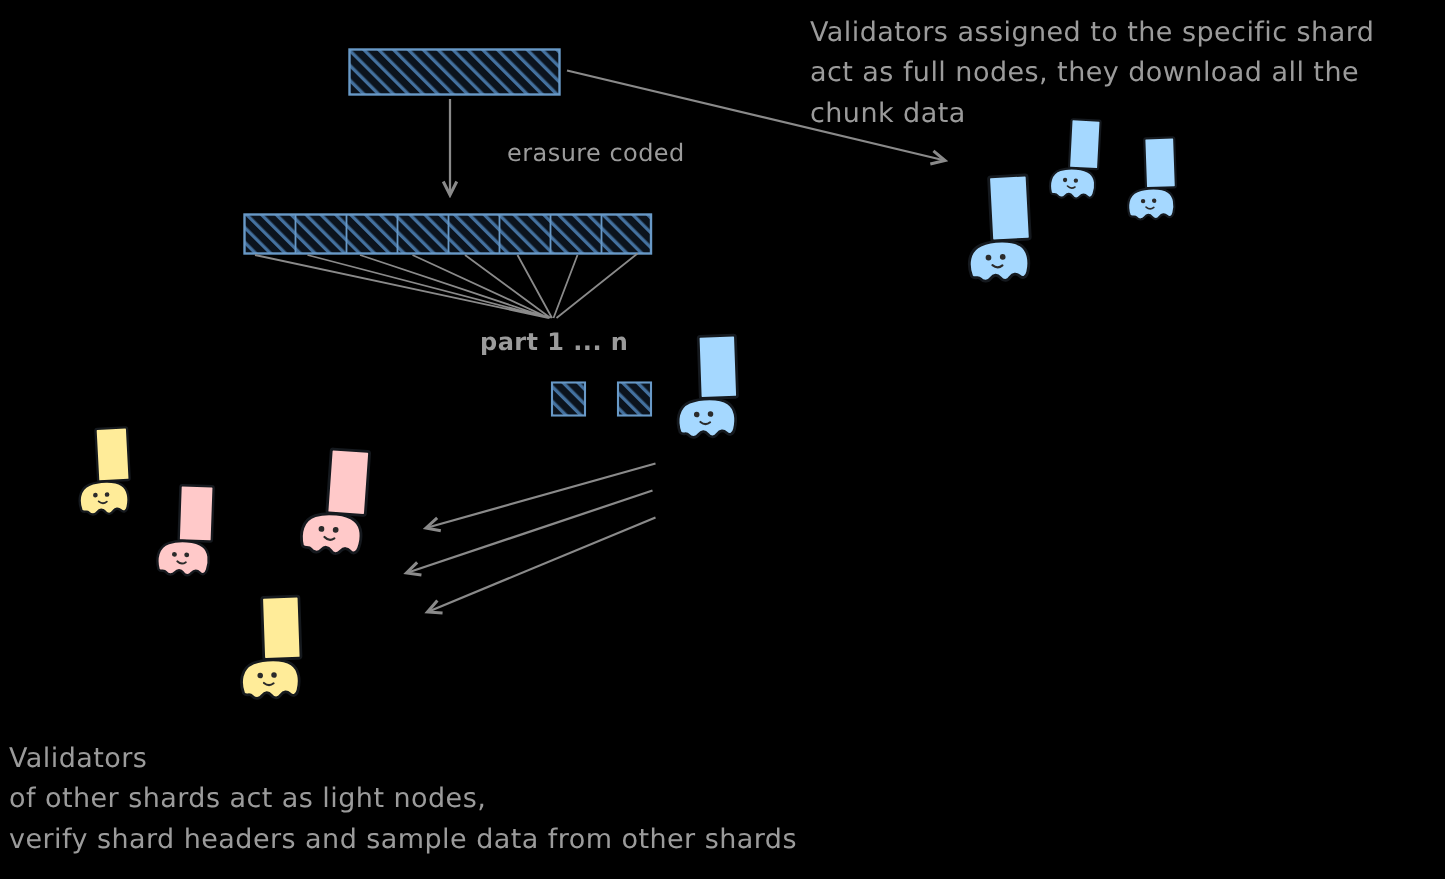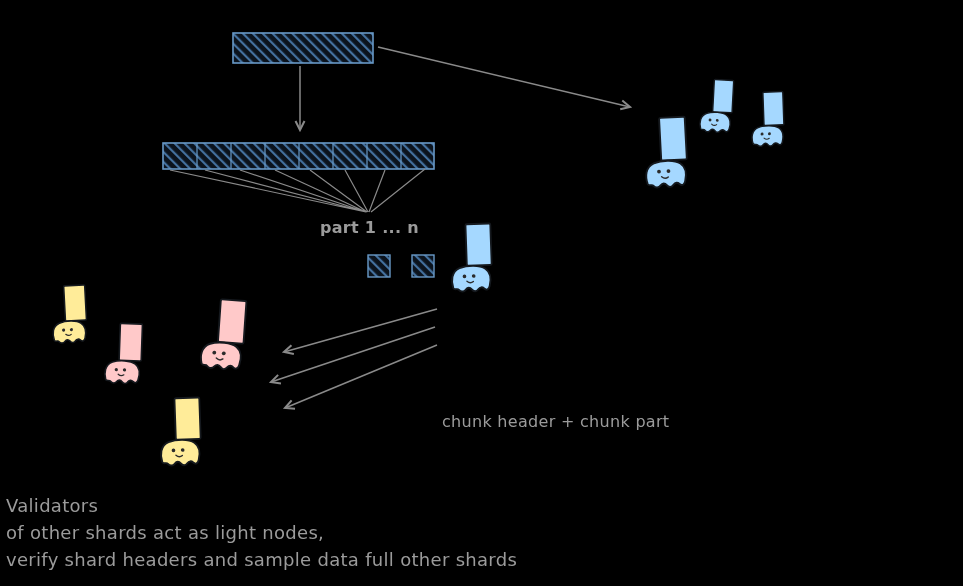--- a/index.html
+++ b/index.html
@@ -71,23 +71,26 @@
     <use href="#validator-shape" transform="translate(640,118) rotate(-3) scale(0.95)" fill="#a5d8ff"></use>
 
     <use href="#validator-shape" transform="translate(447,224) rotate(-2) scale(0.92)" fill="#a5d8ff"></use>
 
     <use href="#validator-shape" transform="translate(48,286) rotate(-3) scale(0.78)" fill="#ffec99"></use>
     <use href="#validator-shape" transform="translate(104,322) rotate(2) scale(0.82)" fill="#ffc9c9"></use>
     <use href="#validator-shape" transform="translate(202,297) rotate(4) scale(0.95)" fill="#ffc9c9"></use>
     <use href="#validator-shape" transform="translate(156,398) rotate(-2) scale(0.92)" fill="#ffec99"></use>
   </svg>
 
+  <div class="note" style="left:540px;top:8px;width:420px;">Validators assigned to the specific shard
+act as full nodes, they download all the
+chunk data</div>
 
+  <div class="note small" style="left:338px;top:92px;">erasure coded</div>
 
   <div class="note small" style="left:320px;top:218px;font-weight:bold;">part 1 ... n</div>
 
-  <div class="note small" style="left:442px;top:412px;">chunk header + chunk part</div>
 
   <div class="note" style="left:6px;top:492px;width:740px;">Validators
 of other shards act as light nodes,
-verify shard headers and sample data full other shards</div>
+verify shard headers and sample data from other shards</div>
 
 </div>
 
 </body></html>

